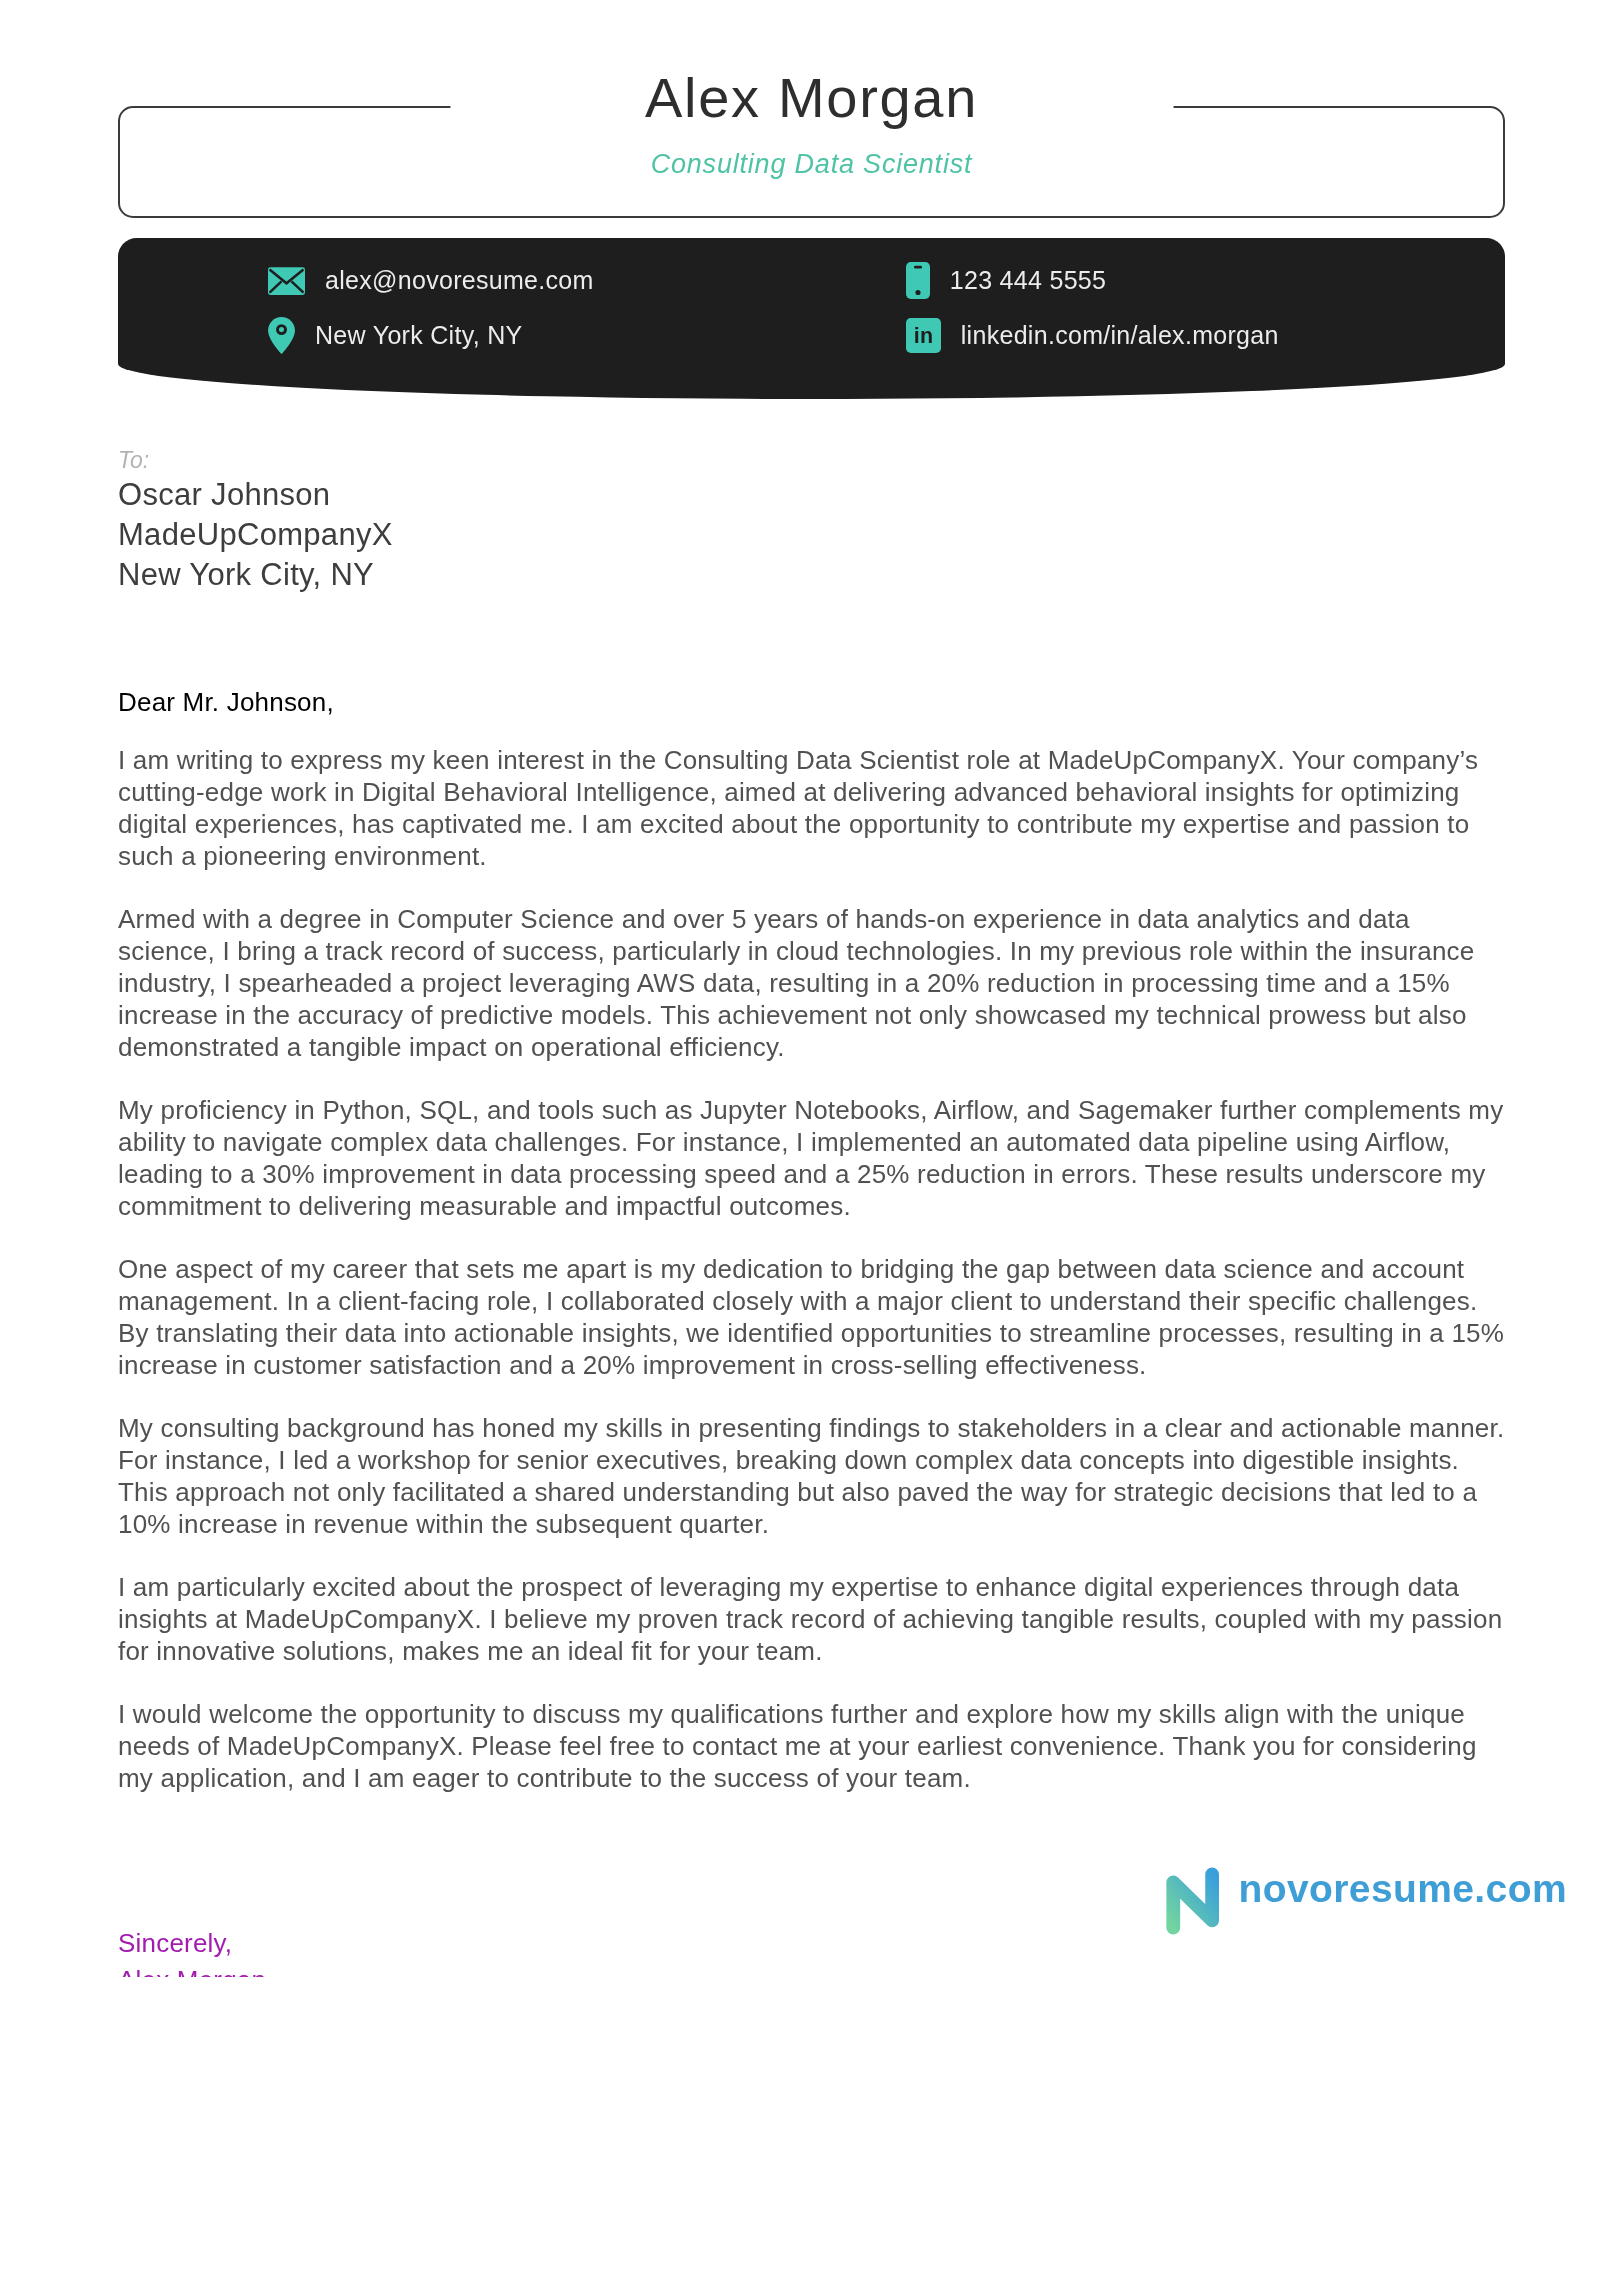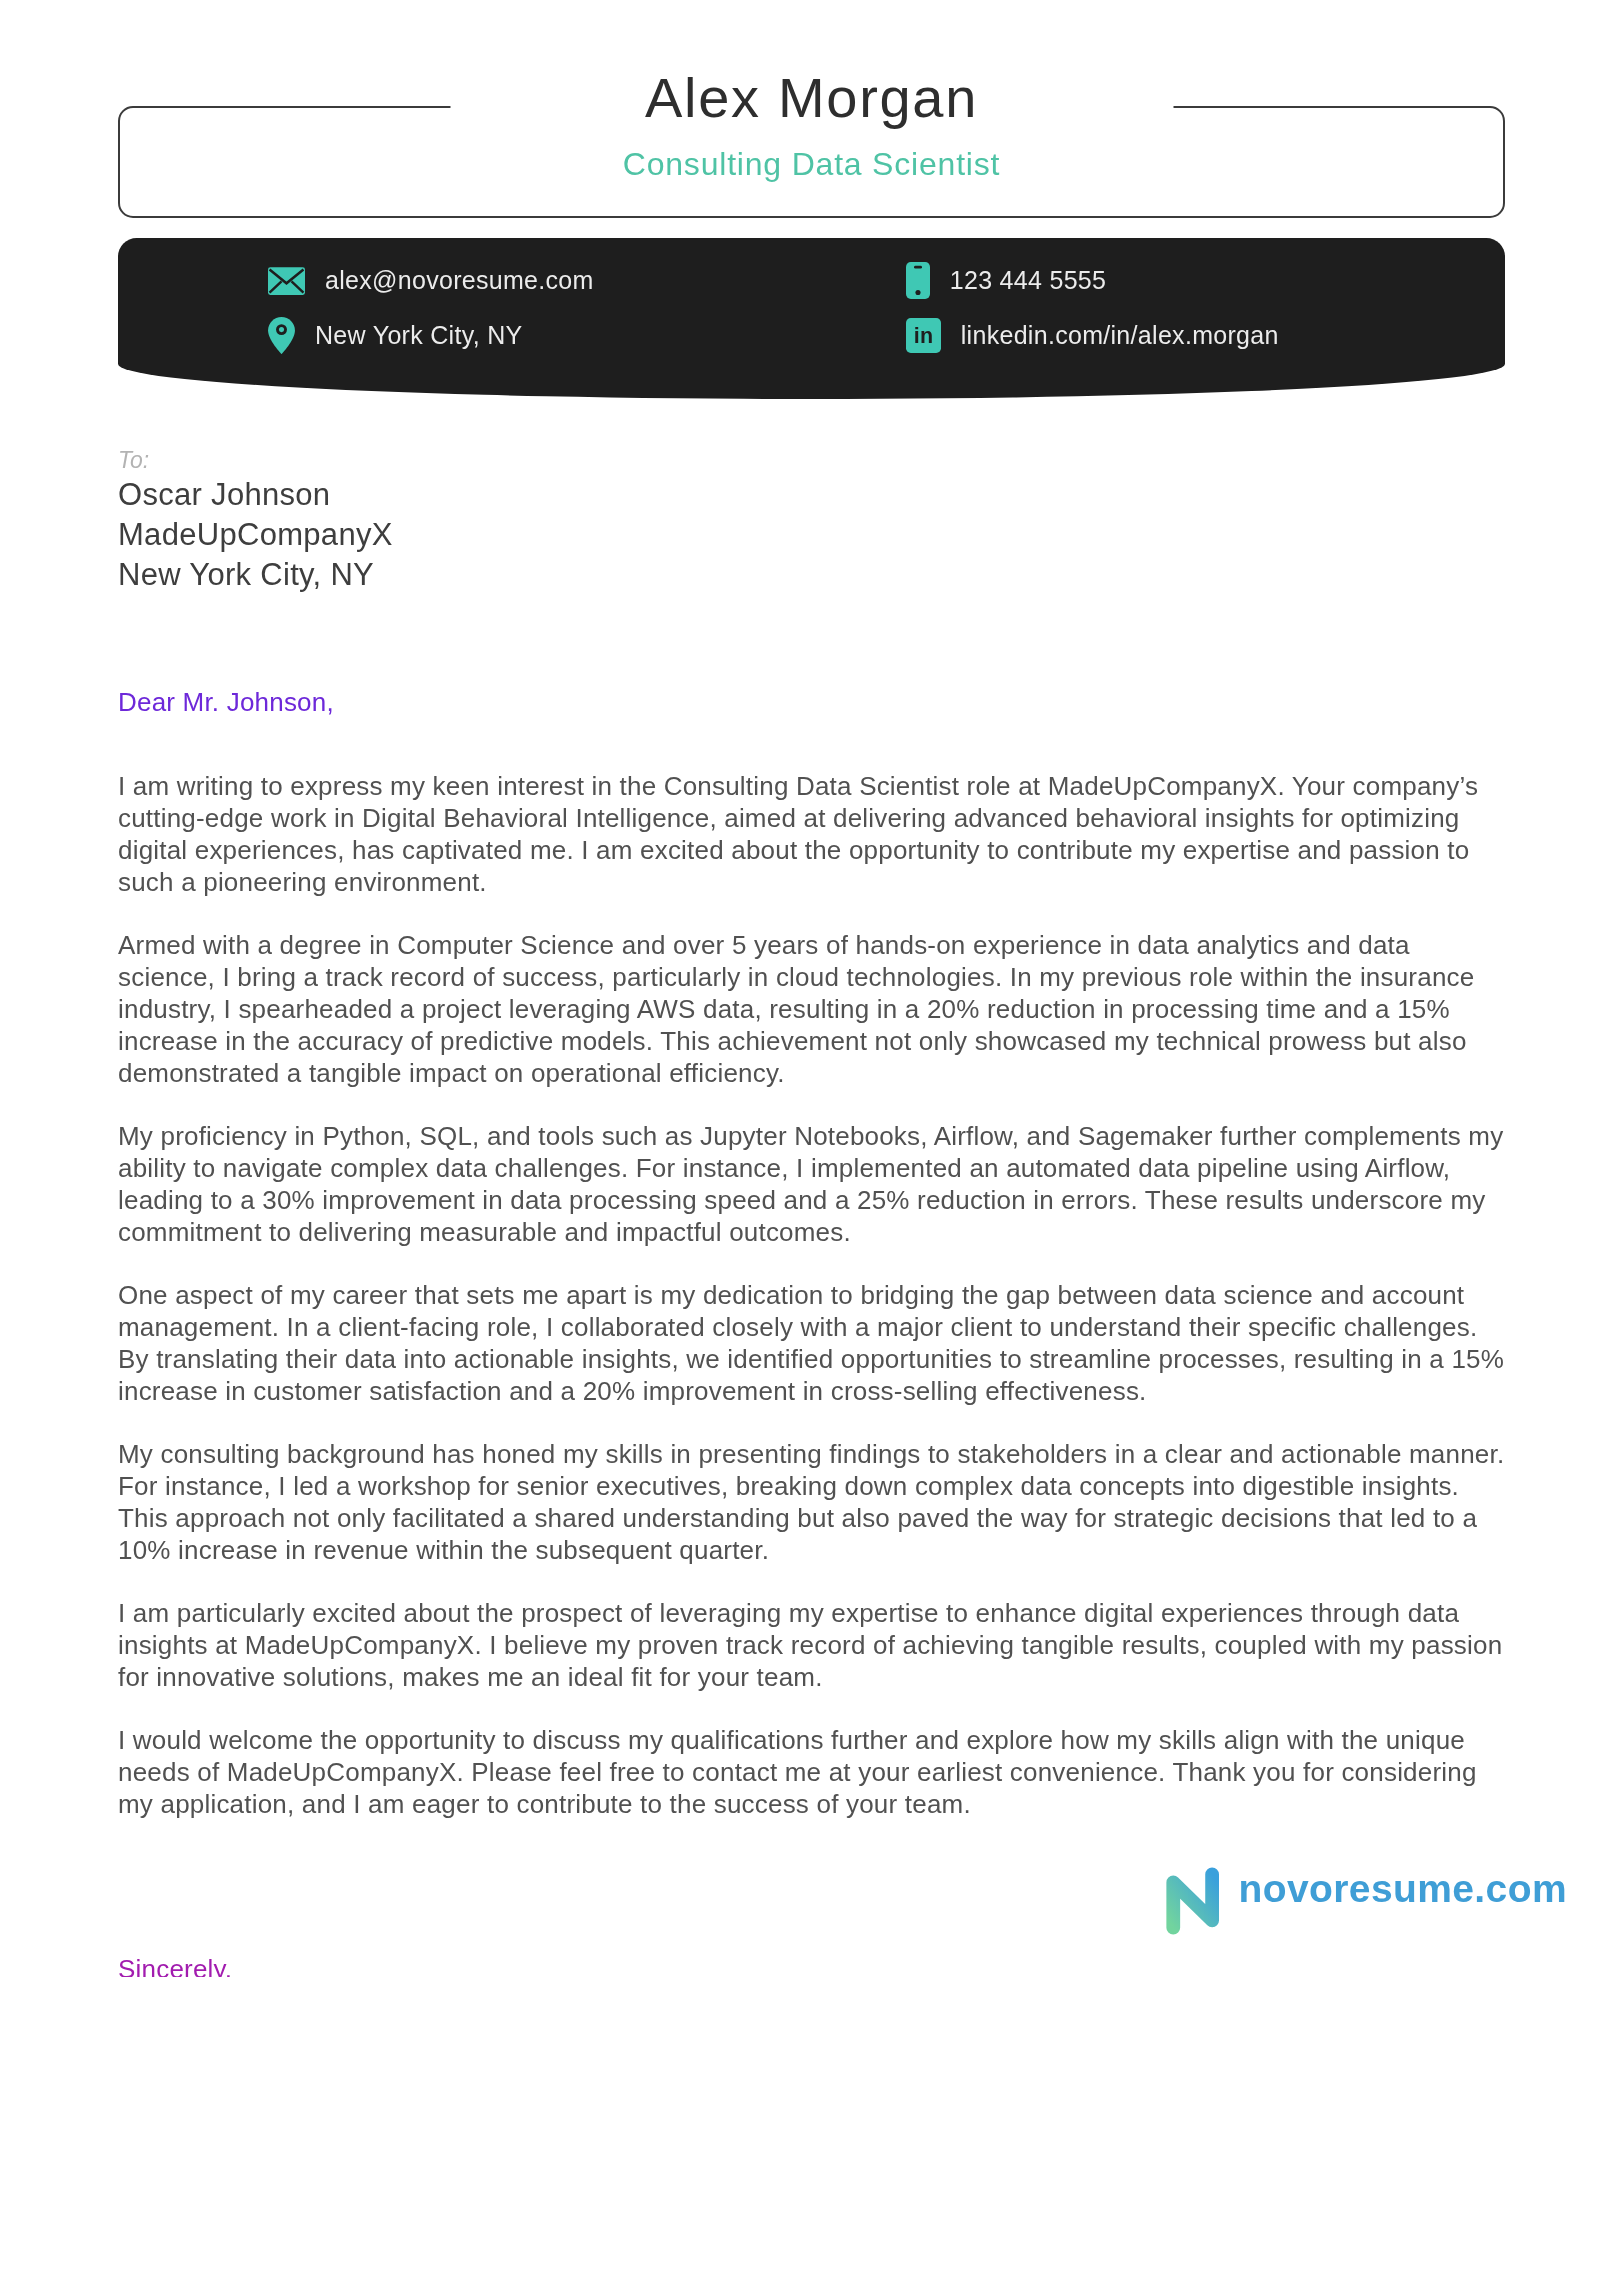--- a/index.html
+++ b/index.html
@@ -32,24 +32,25 @@
   }
   .person-name {
     font-size: 56px;
     line-height: 59px;
     font-weight: 400;
     letter-spacing: 1.7px;
     color: #2e2e2e;
   }
   .job-title {
     margin-top: 20px;
-    font-size: 32px;
+    font-size: 27px;
     line-height: 34px;
     letter-spacing: 0.8px;
     color: #4fc3a5;
+    font-style: italic;
   }
 
   
   .contact-bar {
     position: relative;
     margin: 20px 118px 0 118px;
     height: 161px;
     background: #1e1e1e;
     border-radius: 18.6px 18.6px 50% 50% / 18.6px 18.6px 35px 35px;
     display: flex;
@@ -80,24 +81,24 @@
     color: #b3b3b3;
   }
   .recipient-line {
     font-size: 31px;
     line-height: 40px;
     color: #3e3e3e;
     letter-spacing: 0.3px;
   }
   .greeting {
     margin-top: 91px;
-    margin-bottom: 52px;
+    margin-bottom: 26px;
     font-size: 26px;
     line-height: 32px;
-    color: #6d28d9;
+    color: #000000;
     letter-spacing: 0.2px;
   }
   .paragraph {
     margin: 0 0 31px 0;
     font-size: 26px;
     line-height: 32px;
     color: #515151;
     letter-spacing: 0.2px;
   }
   .closing-block {

